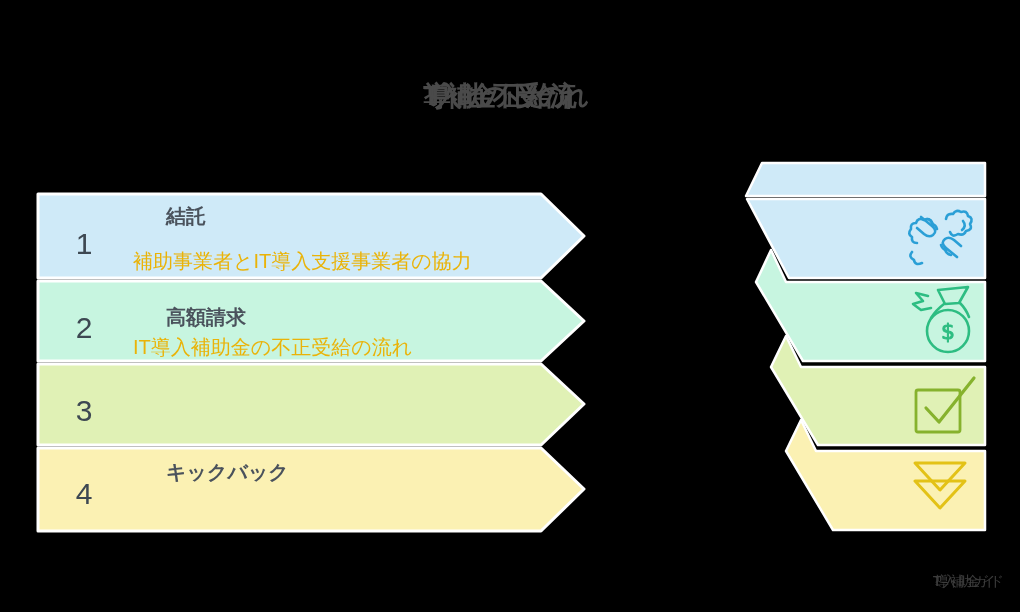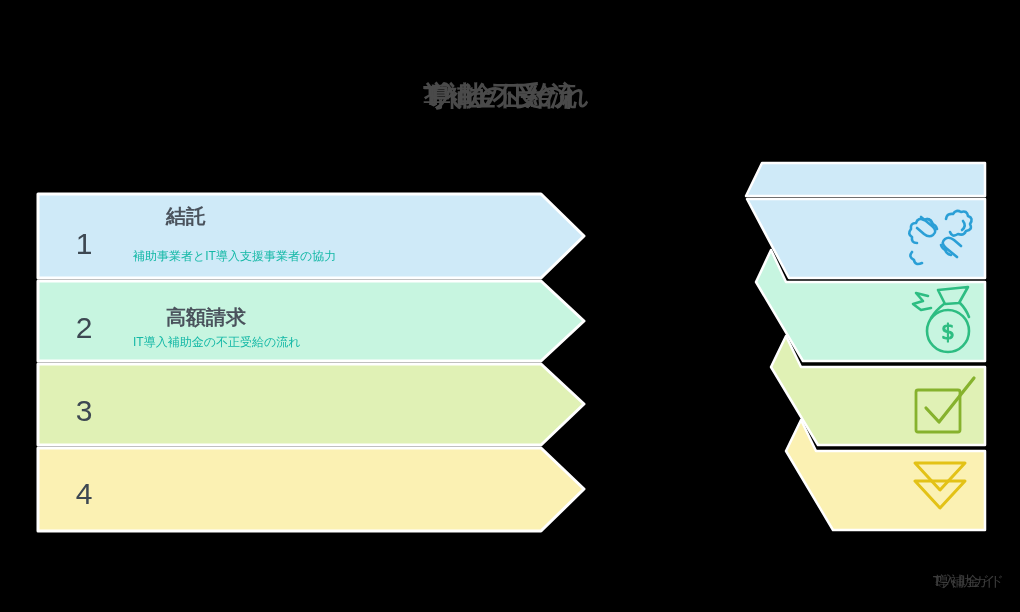--- a/index.html
+++ b/index.html
@@ -21,21 +21,21 @@
   .step-number{
     position:absolute;left:62px;width:44px;text-align:center;
     font-size:30px;color:#3d4852;font-weight:500;
   }
   .step-title{
     position:absolute;left:133px;
     font-size:20px;color:#4a525c;font-weight:700;white-space:nowrap;margin-left:33px;
   }
   .step-desc{
     position:absolute;left:133px;
-    font-size:12px;color:#14b8a6;white-space:nowrap;
+    font-size:20px;color:#eab308;white-space:nowrap;
   }
 </style>
 </head>
 <body>
 
 <div class="stage">
 
   <div class="diagram-title">IT導入補助金の不正受給の流れ</div>
 
   <svg class="layer" width="1020" height="612" viewBox="0 0 1020 612">
@@ -92,15 +92,16 @@
   <div class="step-title" style="top:203px">結託</div>
   <div class="step-desc" style="top:248px">補助事業者とIT導入支援事業者の協力</div>
 
   <div class="step-number" style="top:311px">2</div>
   <div class="step-title" style="top:304px">高額請求</div>
   <div class="step-desc" style="top:334px">IT導入補助金の不正受給の流れ</div>
 
   <div class="step-number" style="top:394px">3</div>
 
   <div class="step-number" style="top:477px">4</div>
+  <div class="step-title" style="top:459px">キックバック</div>
 
   <div class="watermark">IT導入補助金ガイド</div>
 </div>
 
 </body></html>

